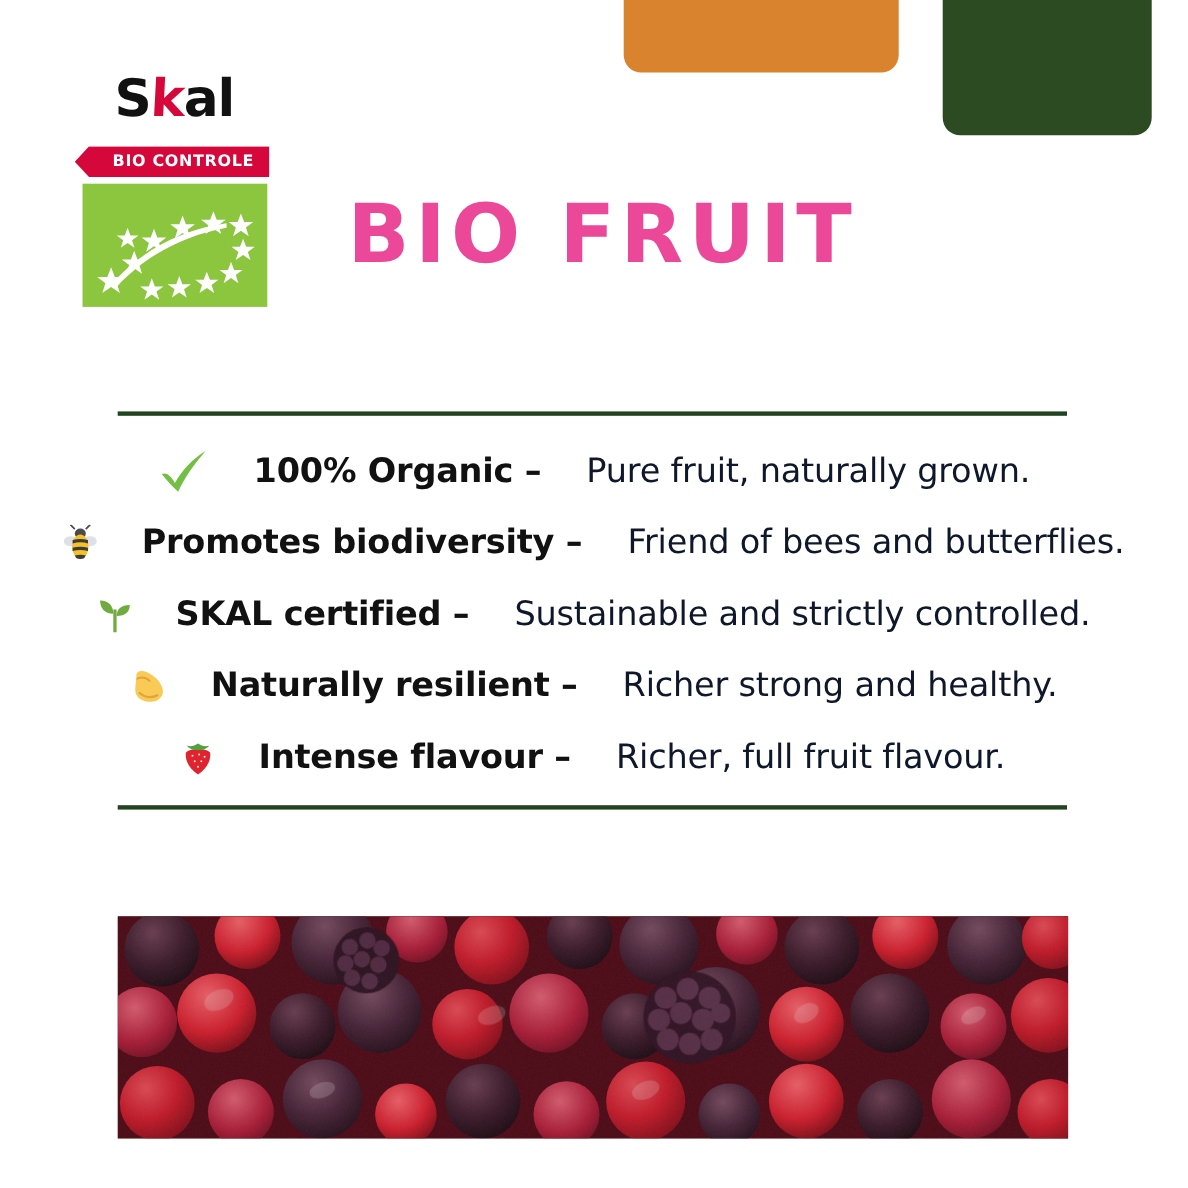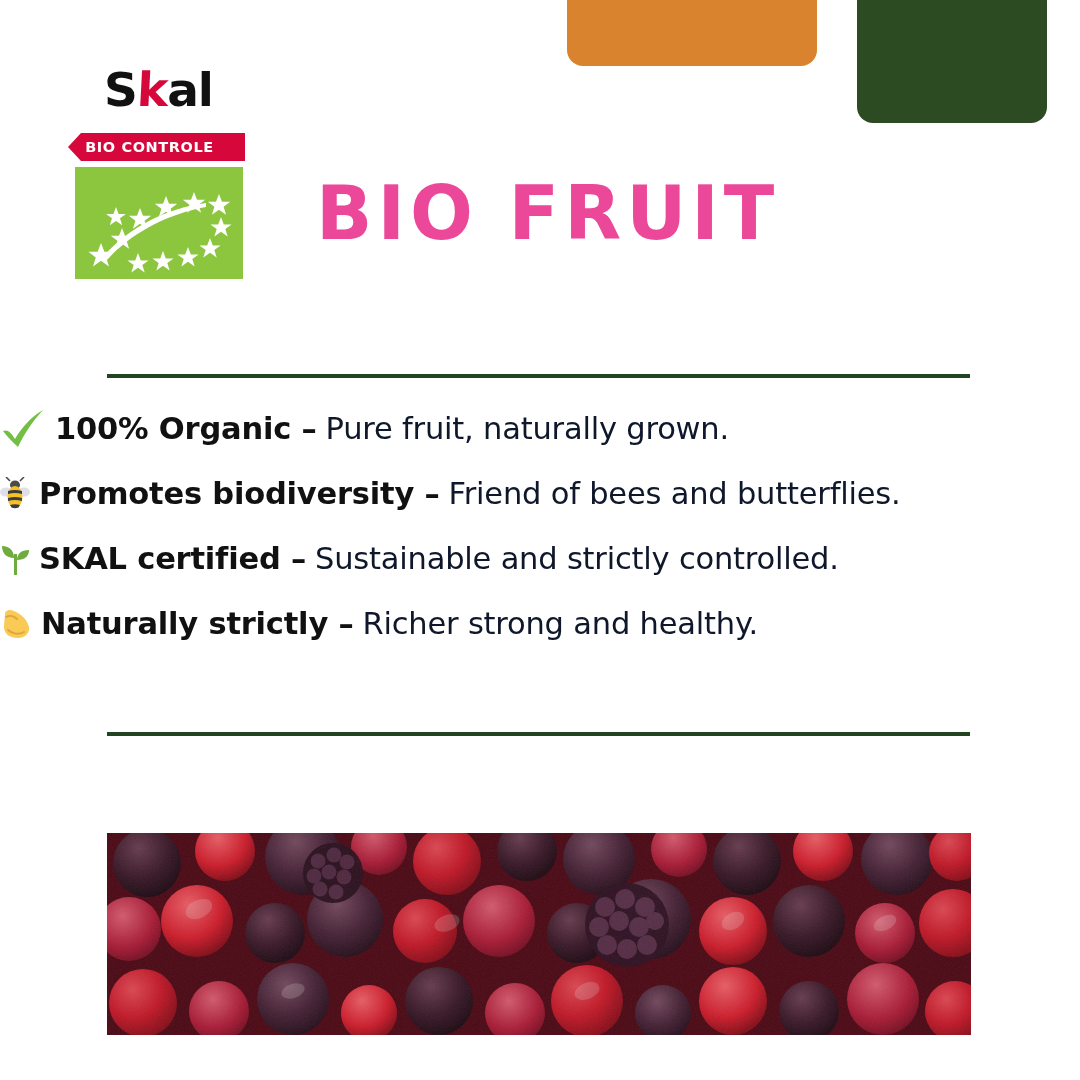--- a/index.html
+++ b/index.html
@@ -66,21 +66,21 @@
     width: 177px;
     height: 28px;
     background: #d6083b;
     color: #ffffff;
     font-family: "DejaVu Sans", sans-serif;
     font-weight: 700;
     font-size: 14.5px;
     letter-spacing: 0.6px;
     display: flex;
     align-items: center;
-    justify-content: center;
+    justify-content: flex-end;
     padding-right: 14px;
     box-sizing: border-box;
     clip-path: polygon(0% 50%, 13px 0%, 100% 0%, 100% 100%, 13px 100%);
   }
   .eu-leaf {
     position: absolute;
     left: 7px;
     top: 101px;
     width: 168px;
     height: 112px;
@@ -115,22 +115,24 @@
   
   .features {
     position: absolute;
     left: 0px;
     top: 396px;
     width: 1080px;
   }
   .feature-row {
     display: flex;
     align-items: center;
+    justify-content: center;
     height: 65px;
     white-space: nowrap;
+    gap: 32px;
   }
   .feature-icon {
     font-family: "DejaVu Sans", sans-serif;
     font-size: 30px;
     line-height: 1;
     margin-right: 9px;
     display: inline-flex;
     align-items: center;
     flex: none;
   }
@@ -248,24 +250,42 @@
   </div>
 
   <div class="feature-row">
     <span class="feature-icon">
       <svg width="32" height="32" viewBox="0 0 32 32" xmlns="http://www.w3.org/2000/svg" aria-hidden="true">
         <path d="M5 6 C5 2, 10 1, 14 3 C21 6, 27 11, 29 19 C30 25, 25 30, 18 30 C10 30, 4 26, 4 19 C4 14, 5 10, 5 6 Z" fill="#f9ca55"></path>
         <path d="M8 22 C12 26, 19 27, 24 24" stroke="#e0a43a" stroke-width="2" fill="none" stroke-linecap="round"></path>
         <path d="M6 9 C10 7, 14 8, 17 11" stroke="#e0a43a" stroke-width="1.8" fill="none" stroke-linecap="round"></path>
       </svg>
     </span>
-    <span class="feature-bold">Naturally strictly –</span>
+    <span class="feature-bold">Naturally resilient –</span>
     <span class="feature-rest">Richer strong and healthy.</span>
   </div>
 
+  <div class="feature-row">
+    <span class="feature-icon">
+      <svg width="28" height="32" viewBox="0 0 28 32" xmlns="http://www.w3.org/2000/svg" aria-hidden="true">
+        <path d="M14 31 C6 26, 2 18, 3 11 C8 7, 20 7, 25 11 C26 18, 22 26, 14 31 Z" fill="#e0242f"></path>
+        <path d="M14 9 C10 9, 6 8, 4 5 C8 6, 11 5, 14 3 C17 5, 20 6, 24 5 C22 8, 18 9, 14 9 Z" fill="#4ea33d"></path>
+        <g fill="#ffe6e6">
+          <circle cx="9" cy="14" r="0.9"></circle>
+            <circle cx="15" cy="13" r="0.9"></circle>
+          <circle cx="20" cy="15" r="0.9"></circle>
+            <circle cx="11" cy="19" r="0.9"></circle>
+          <circle cx="17" cy="19" r="0.9"></circle>
+            <circle cx="14" cy="24" r="0.9"></circle>
+        </g>
+      </svg>
+    </span>
+    <span class="feature-bold">Intense flavour –</span>
+    <span class="feature-rest">Richer, full fruit flavour.</span>
+  </div>
 
 </div>
 
 <div class="rule rule-bottom"></div>
 
 <div class="photo">
   <svg viewBox="0 0 864 202" preserveAspectRatio="none" xmlns="http://www.w3.org/2000/svg" aria-hidden="true">
     <defs>
       <radialGradient id="gRed" cx="35%" cy="30%" r="75%">
         <stop offset="0%" stop-color="#f0515c"></stop>

